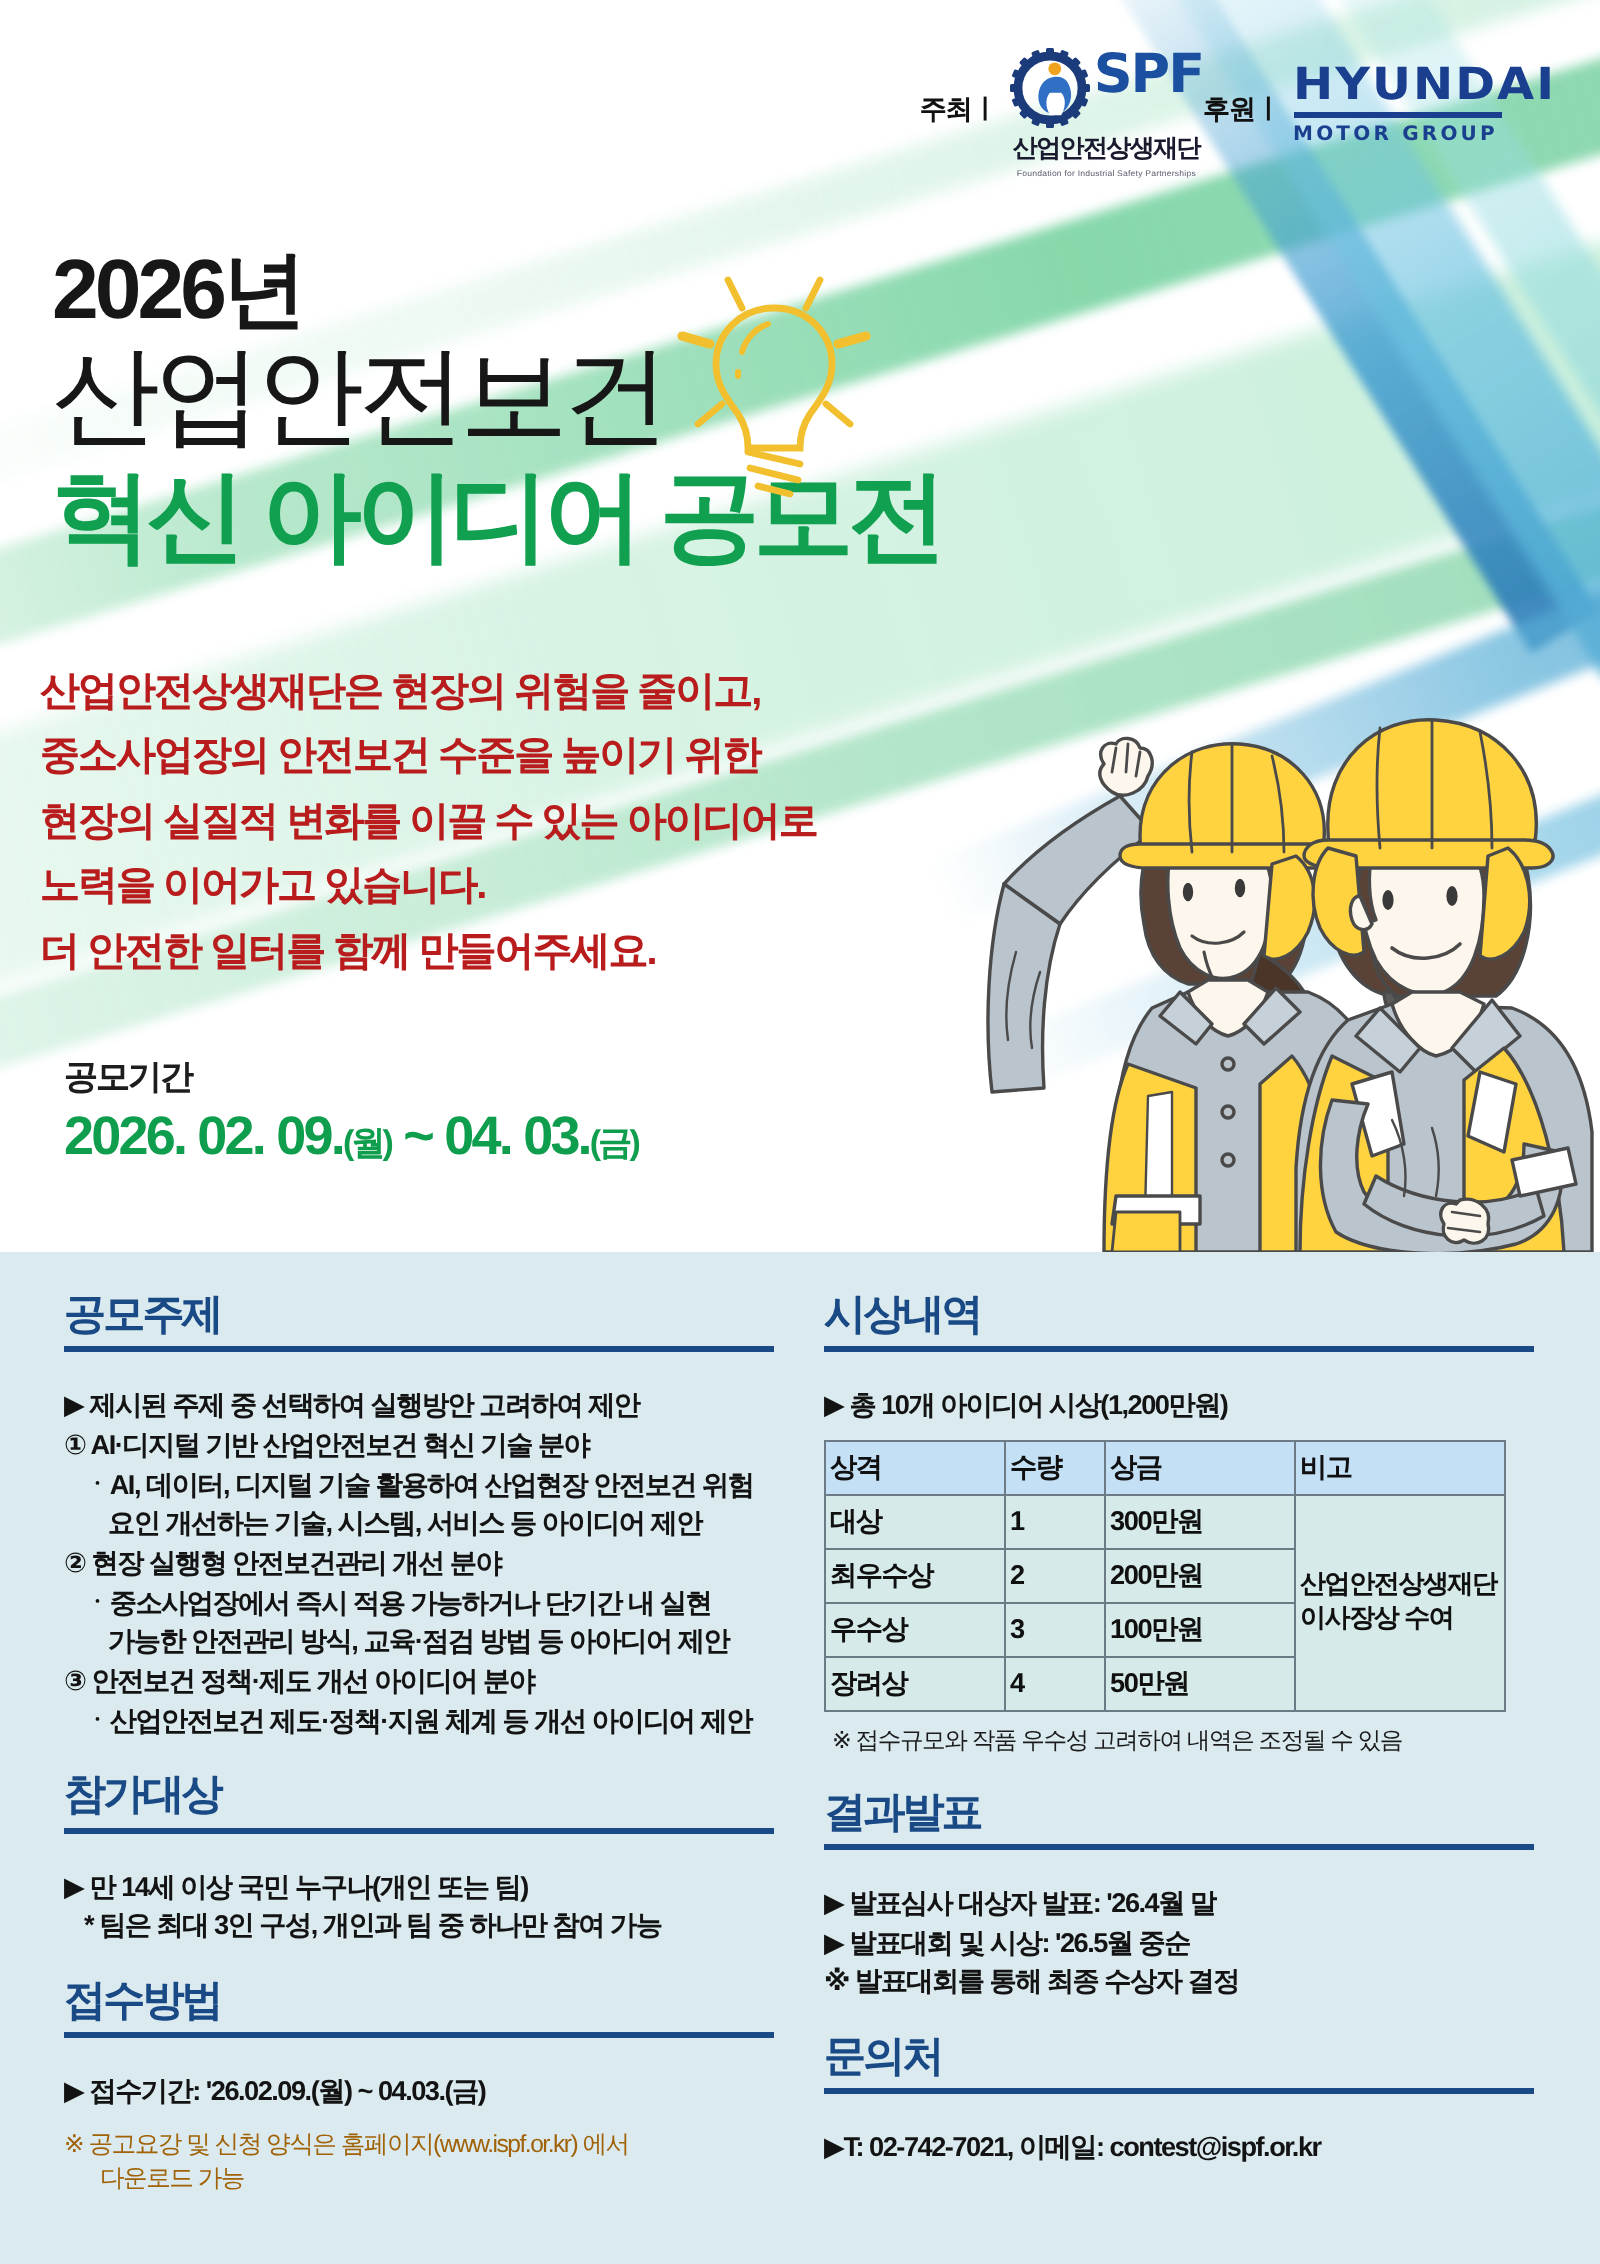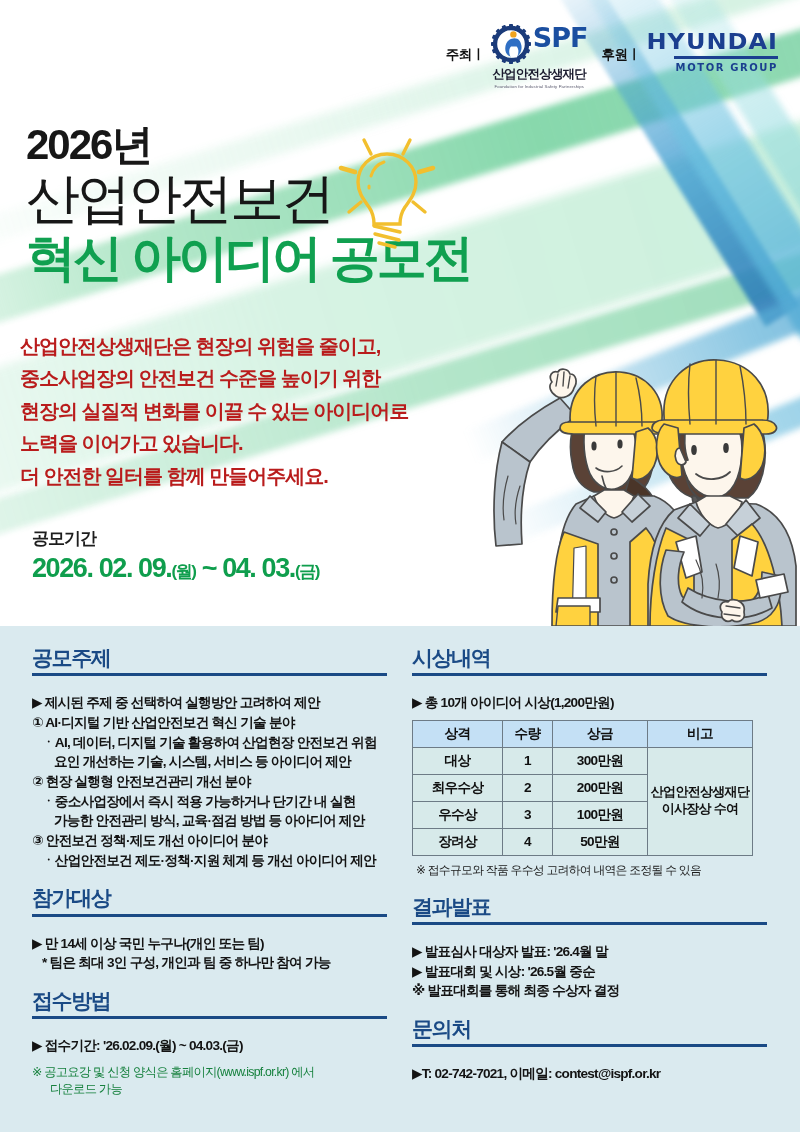--- a/index.html
+++ b/index.html
@@ -54,21 +54,21 @@
   .rb-b4 { left:470px; top:430px; width:560px; height:34px;
     background:linear-gradient(90deg,rgba(140,205,235,0.0) 0%,rgba(90,175,215,0.7) 55%,rgba(60,150,200,0.8) 100%);
     transform:rotate(-22deg); filter:blur(3px); }
   .rb-b5 { left:500px; top:520px; width:560px; height:28px;
     background:linear-gradient(90deg,rgba(140,205,235,0.0) 0%,rgba(100,185,220,0.6) 55%,rgba(70,160,205,0.7) 100%);
     transform:rotate(-22deg); filter:blur(3px); }
 
   
   .logos {
     position:absolute; right:22px; top:24px;
-    display:flex; align-items:flex-start; gap:14px; z-index:6;
+    display:flex; align-items:flex-start; z-index:6;
   }
   .logo-group { display:flex; align-items:flex-start; gap:6px; }
   .logo-label {
     font-size:13.5px; font-weight:bold; color:#111;
     letter-spacing:-0.5px; padding-top:22px; white-space:nowrap;
   }
   .ispf-block { display:flex; flex-direction:column; align-items:center; }
   .ispf-top { display:flex; align-items:flex-start; gap:2px; }
   .ispf-mark { width:40px; height:40px; display:block; }
   .ispf-spf {
@@ -76,21 +76,21 @@
     letter-spacing:-1px; line-height:1; font-family:"DejaVu Sans",sans-serif;
   }
   .ispf-kor {
     font-size:12.5px; font-weight:bold; color:#1a1a2e;
     letter-spacing:-0.8px; margin-top:2px;
   }
   .ispf-eng {
     font-size:4.3px; color:#5a5a6e; letter-spacing:0.1px;
     margin-top:1px; transform:scale(1,0.95);
   }
-  .hyundai-block { display:flex; flex-direction:column; align-items:flex-end; padding-top:6px; }
+  .hyundai-block { display:flex; flex-direction:column; align-items:flex-start; padding-top:6px; }
   .hy-word {
     font-size:24px; font-weight:bold; color:#1b3f8f;
     letter-spacing:1px; line-height:1;
     font-family:"DejaVu Sans",sans-serif;
     transform:scaleY(0.92);
   }
   .hy-rule { width:104px; height:2.6px; background:#1b3f8f; margin:2px 0 3px; }
   .hy-sub {
     font-size:10px; font-weight:bold; color:#1b3f8f;
     letter-spacing:1.6px; font-family:"DejaVu Sans",sans-serif;
@@ -148,34 +148,34 @@
   .sec-rule.wide-r { width:355px; }
 
   .body-txt {
     font-size:13.6px; color:#131313; line-height:1.45;
     letter-spacing:-0.75px; margin-top:17px; font-weight:bold;
   }
   .body-txt .sub { display:block; padding-left:10px; }
   .body-txt .sub2 { display:block; padding-left:22px; }
   .body-txt .lvl { display:block; }
   .note {
-    font-size:12.3px; color:#15803d; line-height:1.4;
+    font-size:12.3px; color:#a16207; line-height:1.4;
     letter-spacing:-0.75px; margin-top:8px; font-weight:normal;
   }
   .note .ind { display:block; padding-left:18px; }
   .sec-block { margin-top:16px; }
 
   
   table.prize {
     border-collapse:collapse; margin-top:7px; width:340px;
     font-size:13.6px; font-weight:bold; color:#101010;
     table-layout:fixed;
   }
   table.prize th, table.prize td {
-    border:1px solid #6d7b86; text-align:center;
+    border:1px solid #6d7b86; text-align:left;
     padding:4px 2px; letter-spacing:-0.7px;
   }
   table.prize thead th { background:#c4e0f5; font-weight:bold; height:25px; }
   table.prize tbody td { background:#d7eaea; height:26px; }
   table.prize td.remark { background:#d7eaea; line-height:1.3; font-size:13px; }
   .tbl-note {
     font-size:11.8px; color:#1b1b1b; margin-top:7px;
     letter-spacing:-0.7px; padding-left:4px;
   }
 </style>

